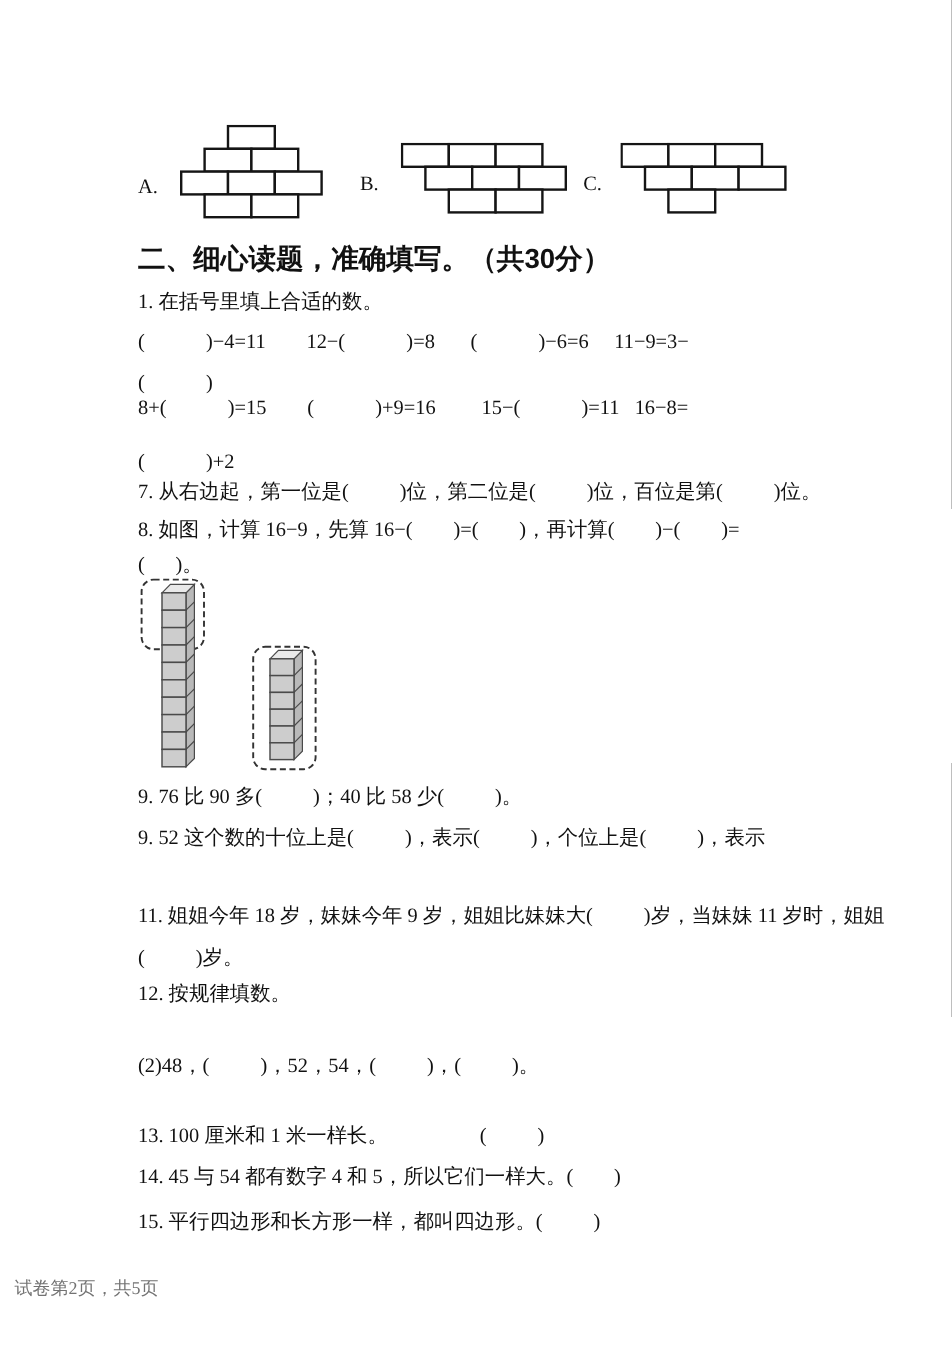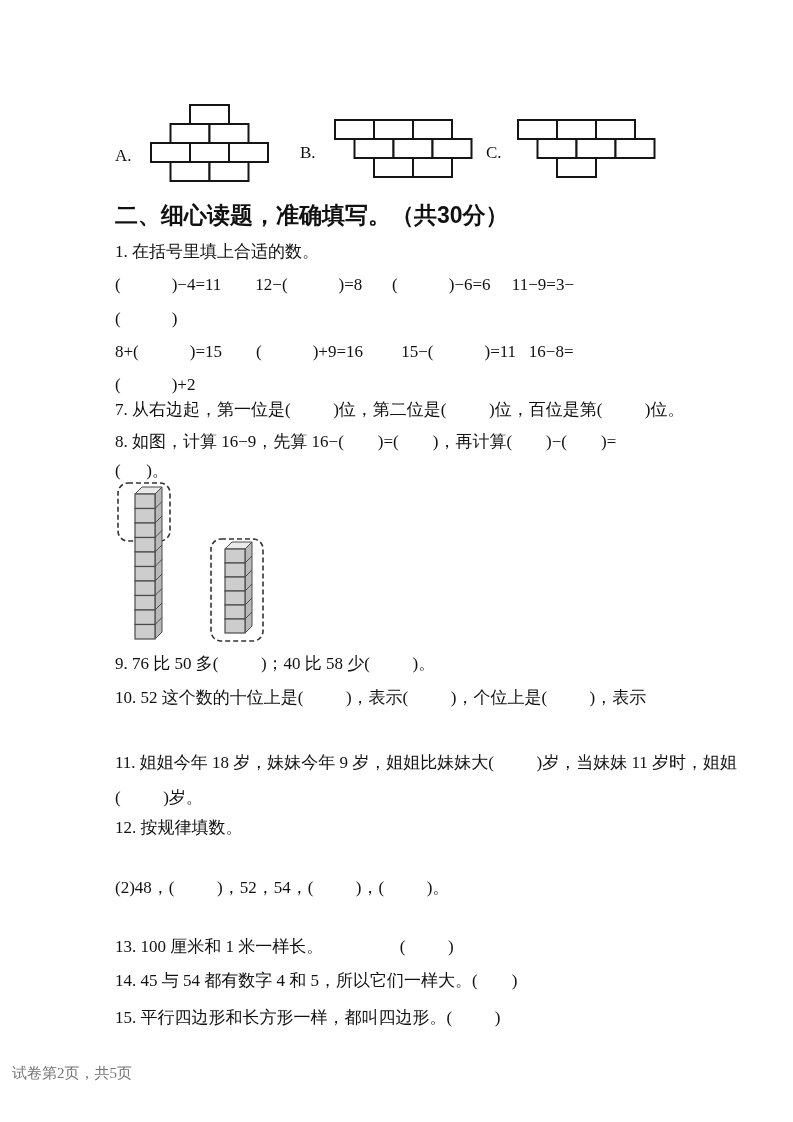--- a/index.html
+++ b/index.html
@@ -65,21 +65,21 @@
       <rect x="20.5" y="20" width="39" height="19"></rect>
       <rect x="59.5" y="20" width="39" height="19"></rect>
       <rect x="98.5" y="20" width="39" height="19"></rect>
       <rect x="40" y="39" width="39" height="19"></rect>
     </svg>
 
   <div class="line heading" style="top:203px">二、细心读题，准确填写。（共30分）</div>
   <div class="line" style="top:240px">1. 在括号里填上合适的数。</div>
   <div class="line" style="top:273px">(            )−4=11        12−(            )=8       (            )−6=6     11−9=3−</div>
   <div class="line" style="top:307px">(            )</div>
-  <div class="line" style="top:340px">8+(            )=15        (            )+9=16         15−(            )=11   16−8=</div>
+  <div class="line" style="top:328px">8+(            )=15        (            )+9=16         15−(            )=11   16−8=</div>
   <div class="line" style="top:373px">(            )+2</div>
   <div class="line" style="top:398px">7. 从右边起，第一位是(          )位，第二位是(          )位，百位是第(          )位。</div>
   <div class="line" style="top:430px">8. 如图，计算 16−9，先算 16−(        )=(        )，再计算(        )−(        )=</div>
   <div class="line" style="top:459px">(      )。</div>
 
   <svg id="towers-svg" class="towers-svg" width="165" height="172">
       <rect x="6" y="5" width="52" height="58" rx="10" ry="10" fill="none" stroke="#333333" stroke-width="1.6" stroke-dasharray="5,3"></rect>
       <polygon points="43,16 50,9 50,154 43,161" fill="#b9b9b9" stroke="#4a4a4a" stroke-width="1"></polygon>
       <polygon points="23,16 30,9 50,9 43,16" fill="#e9e9e9" stroke="#4a4a4a" stroke-width="1"></polygon>
       <rect x="23" y="16" width="20" height="14.5" fill="#cdcdcd" stroke="#4a4a4a" stroke-width="1.2"></rect>
@@ -110,22 +110,22 @@
       <rect x="113" y="99" width="20" height="14" fill="#cdcdcd" stroke="#4a4a4a" stroke-width="1.2"></rect>
       <line x1="133" y1="99" x2="140" y2="92" stroke="#4a4a4a" stroke-width="1"></line>
       <rect x="113" y="113" width="20" height="14" fill="#cdcdcd" stroke="#4a4a4a" stroke-width="1.2"></rect>
       <line x1="133" y1="113" x2="140" y2="106" stroke="#4a4a4a" stroke-width="1"></line>
       <rect x="113" y="127" width="20" height="14" fill="#cdcdcd" stroke="#4a4a4a" stroke-width="1.2"></rect>
       <line x1="133" y1="127" x2="140" y2="120" stroke="#4a4a4a" stroke-width="1"></line>
       <rect x="113" y="141" width="20" height="14" fill="#cdcdcd" stroke="#4a4a4a" stroke-width="1.2"></rect>
       <line x1="133" y1="141" x2="140" y2="134" stroke="#4a4a4a" stroke-width="1"></line>
     </svg>
 
-  <div class="line" style="top:652px">9. 76 比 50 多(          )；40 比 58 少(          )。</div>
-  <div class="line" style="top:686px">10. 52 这个数的十位上是(          )，表示(          )，个位上是(          )，表示</div>
+  <div class="line" style="top:652px">9. 76 比 90 多(          )；40 比 58 少(          )。</div>
+  <div class="line" style="top:686px">9. 52 这个数的十位上是(          )，表示(          )，个位上是(          )，表示</div>
   <div class="line" style="top:751px">11. 姐姐今年 18 岁，妹妹今年 9 岁，姐姐比妹妹大(          )岁，当妹妹 11 岁时，姐姐</div>
   <div class="line" style="top:786px">(          )岁。</div>
   <div class="line" style="top:816px">12. 按规律填数。</div>
   <div class="line" style="top:876px">(2)48，(          )，52，54，(          )，(          )。</div>
 
   <div class="line" style="top:935px">13. 100 厘米和 1 米一样长。                  (          )</div>
   <div class="line" style="top:969px">14. 45 与 54 都有数字 4 和 5，所以它们一样大。(        )</div>
   <div class="line" style="top:1006px">15. 平行四边形和长方形一样，都叫四边形。(          )</div>
 
   <div class="footer">试卷第2页，共5页</div>

